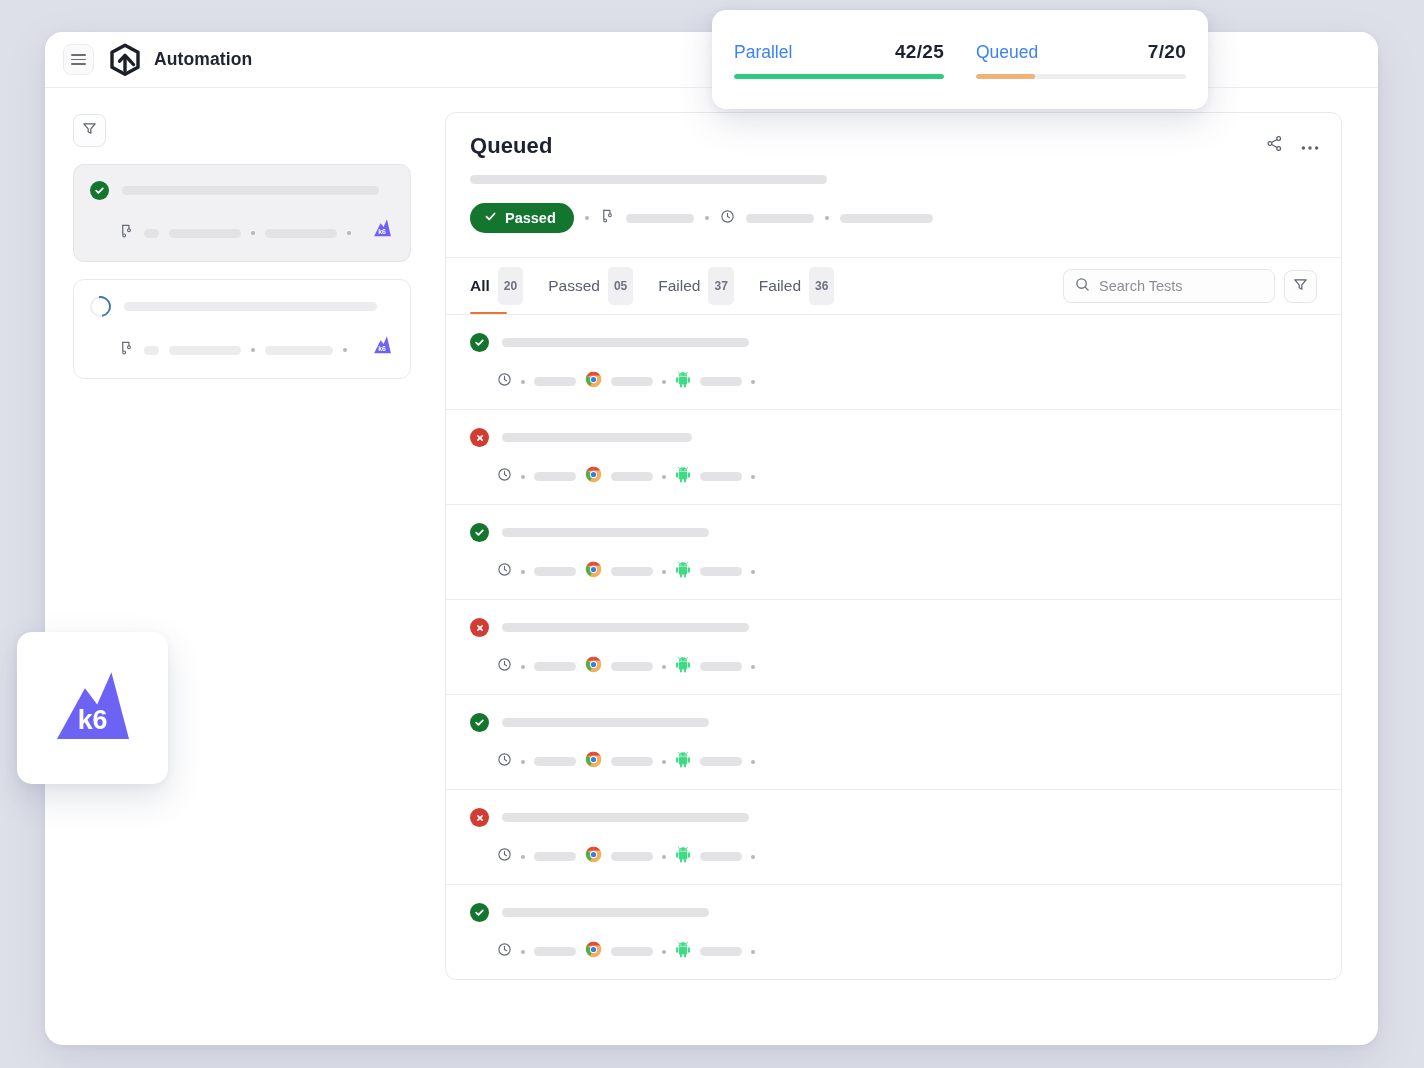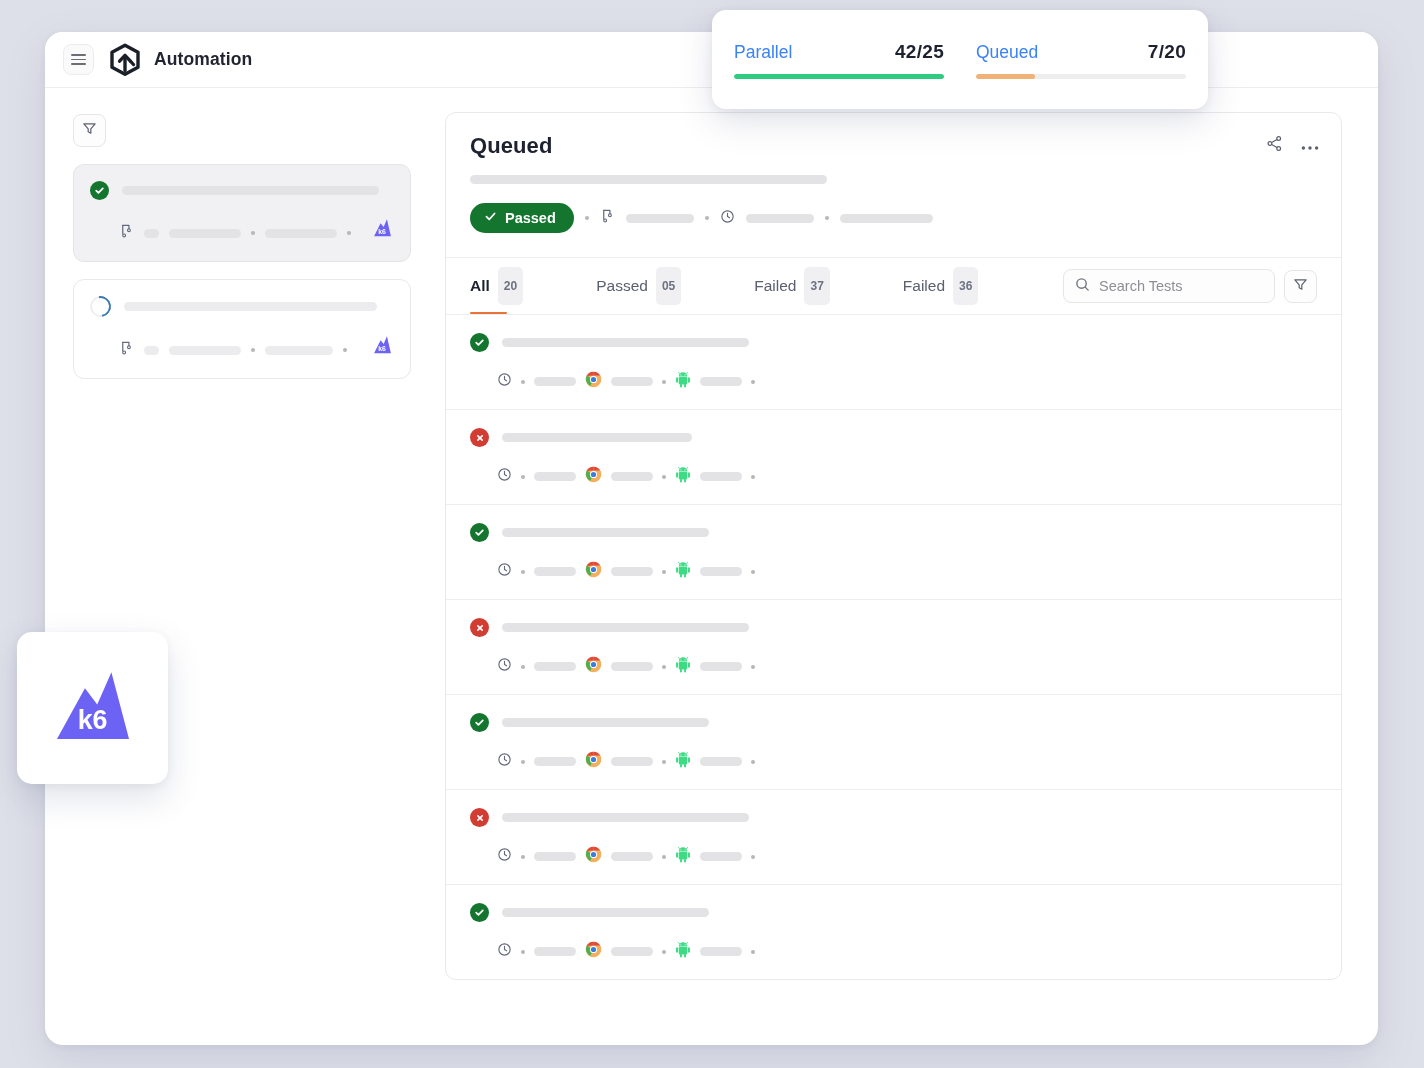--- a/index.html
+++ b/index.html
@@ -127,21 +127,20 @@
     display: flex; align-items: center; gap: 8px;
     font-size: 14.5px; font-weight: 700;
   }
 
   
   .tabs-row {
     display: flex; align-items: center;
     padding: 0 24px; height: 57px;
     border-bottom: 1px solid #ededf0;
     position: relative;
-    gap: 48px;
   }
   .tab {
     display: flex; align-items: center; gap: 8px;
     height: 100%; margin-right: 25px;
     font-size: 15.5px; color: #5b6070; cursor: pointer;
     position: relative;
   }
   .tab .lbl { font-weight: 500; }
   .tab.active .lbl { color: #1d2230; font-weight: 700; }
   .tab .cnt {

